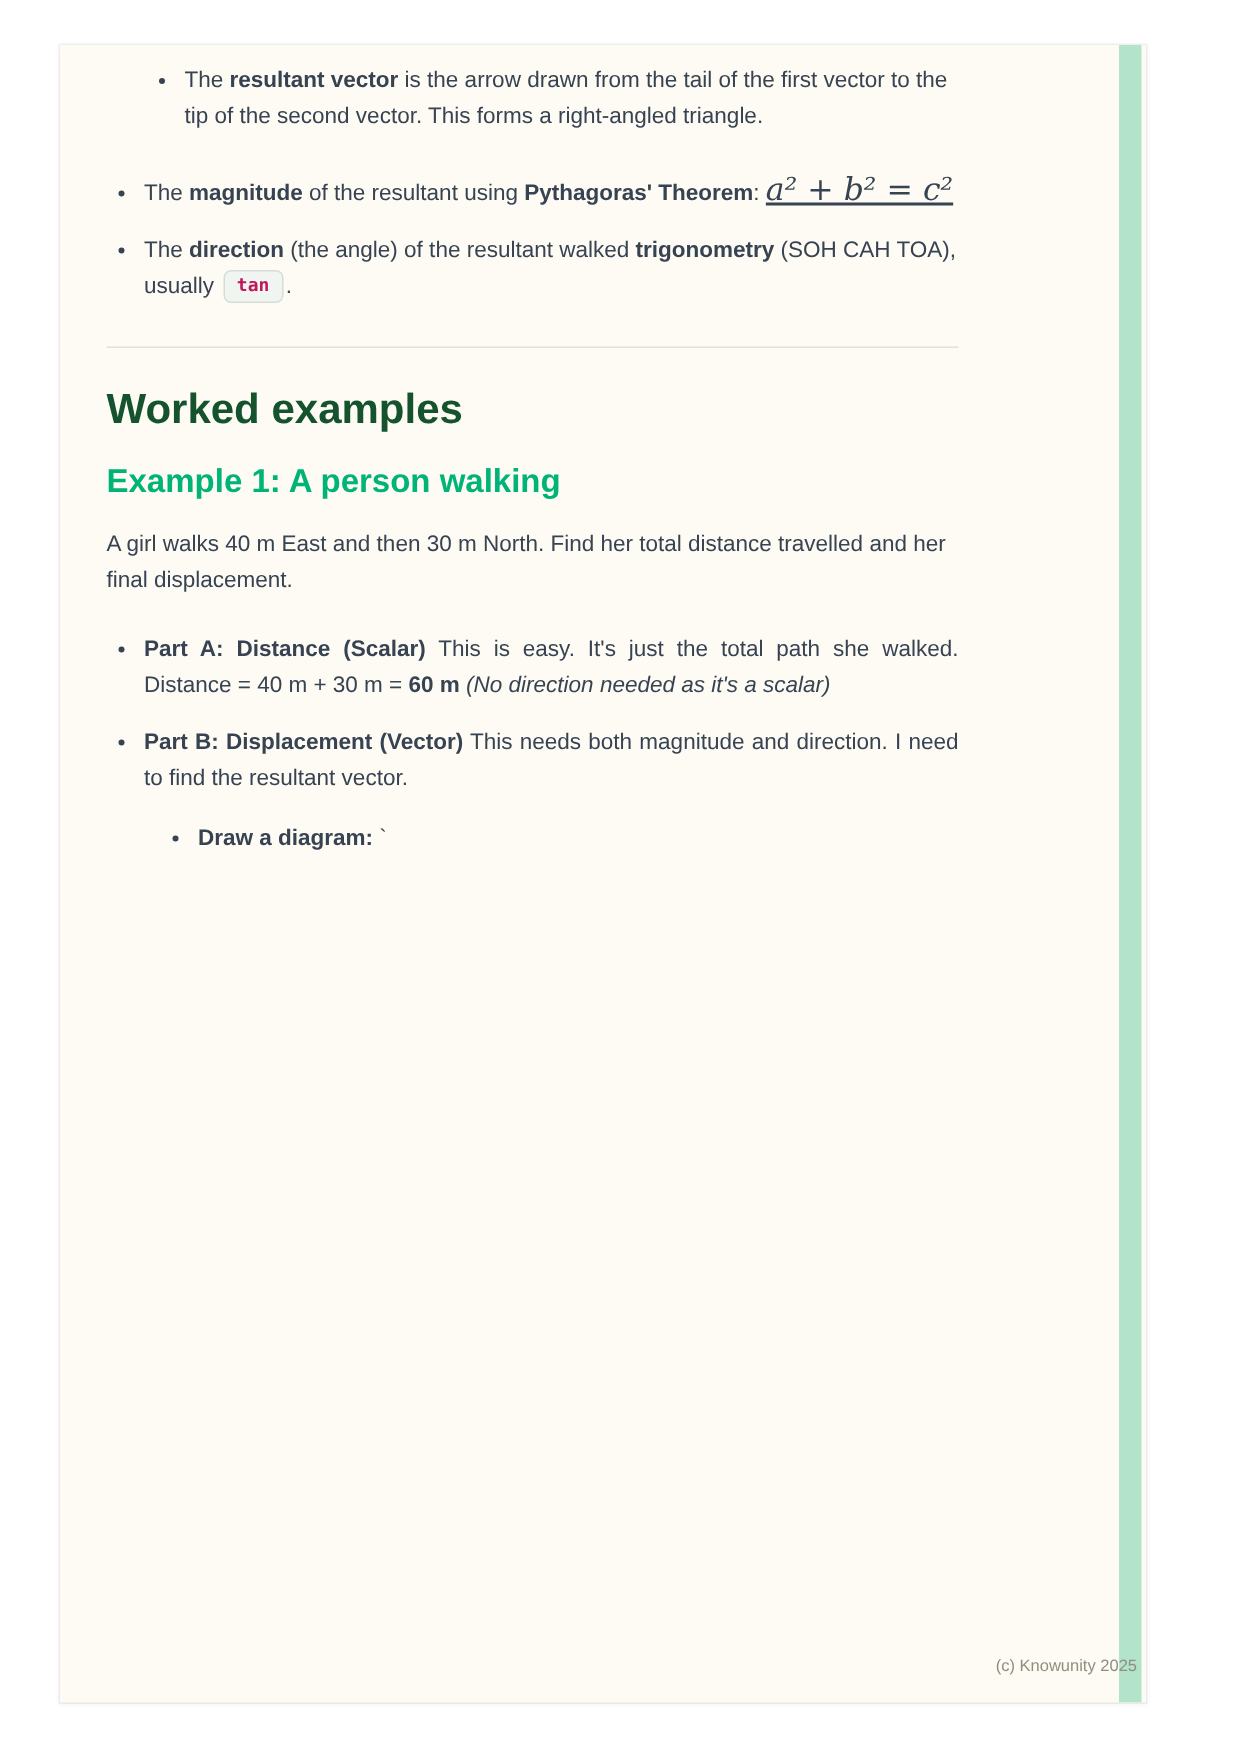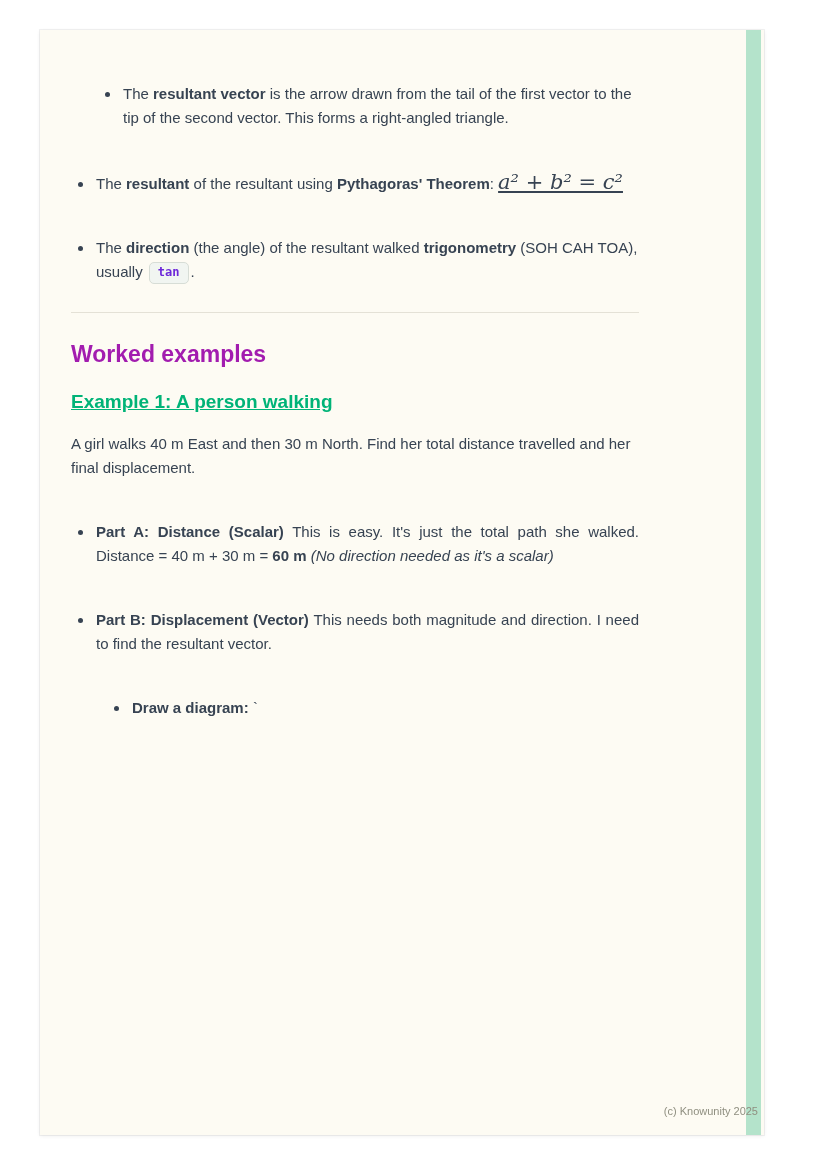--- a/index.html
+++ b/index.html
@@ -45,21 +45,20 @@
   em { font-style: italic; }
   p { margin: 0 0 22px; }
   ul.list {
     list-style: disc outside;
     margin: 0 0 24px;
     padding-left: 23px;
   }
   ul.list li {
     margin-bottom: 14px;
     padding-left: 2px;
-    margin-top: 40px;
   }
   ul.top-list {
     padding-left: 50px;
     margin-bottom: 24px;
   }
   ul.nested {
     margin: 16px 0 0;
     padding-left: 34px;
   }
   ul.nested li { margin-bottom: 0; }
@@ -69,49 +68,48 @@
     font-style: italic;
     font-size: 21px;
     white-space: nowrap;
     text-decoration: underline;
   }
   .chip {
     display: inline-block;
     font-family: "DejaVu Sans Mono", monospace;
     font-size: 12px;
     font-weight: 700;
-    color: #6d28d9;
+    color: #be185d;
     background: #f1f5f1;
     border: 1px solid #d7ddd6;
     border-radius: 5px;
     padding: 1px 8px 2px;
     line-height: 17px;
     vertical-align: 1px;
     margin: 0 2px;
   }
   hr.divider {
     border: none;
     border-top: 1px solid #e4e1d6;
     margin: 28px 0 26px;
     width: 568px;
   }
   h2.section-heading {
-    color: #a21caf;
-    font-size: 23px;
+    color: #14532d;
+    font-size: 28px;
     line-height: 30px;
     font-weight: 700;
     margin: 26px 0 20px;
   }
   h3.example-heading {
     color: #00b377;
-    font-size: 19px;
+    font-size: 22px;
     line-height: 25px;
     font-weight: 700;
     margin: 0 0 18px;
-    text-decoration: underline;
   }
   .footer {
     position: absolute;
     right: 6px;
     bottom: 18px;
     font-size: 11px;
     color: #8f8f80;
     z-index: 3;
   }
 </style>
@@ -122,21 +120,21 @@
   <div class="stripe"></div>
 
   <div class="content">
 
     <ul class="list top-list">
       <li><span>The </span><strong>resultant vector</strong><span> is the arrow drawn from the tail of the first vector to the tip of the second vector. This forms a right-angled triangle.</span></li>
     </ul>
 
 
     <ul class="list">
-      <li><span>The </span><strong>resultant</strong><span> of the resultant using </span><strong>Pythagoras' Theorem</strong><span>: </span><span class="math">a² + b² = c²</span></li>
+      <li><span>The </span><strong>magnitude</strong><span> of the resultant using </span><strong>Pythagoras' Theorem</strong><span>: </span><span class="math">a² + b² = c²</span></li>
       <li><span>The </span><strong>direction</strong><span> (the angle) of the resultant walked </span><strong>trigonometry</strong><span> (SOH CAH TOA), usually </span><code class="chip">tan</code><span>.</span></li>
     </ul>
 
     <hr class="divider">
 
     <h2 class="section-heading">Worked examples</h2>
 
     <h3 class="example-heading">Example 1: A person walking</h3>
 
     <p>A girl walks 40 m East and then 30 m North. Find her total distance travelled and her final displacement.</p>

